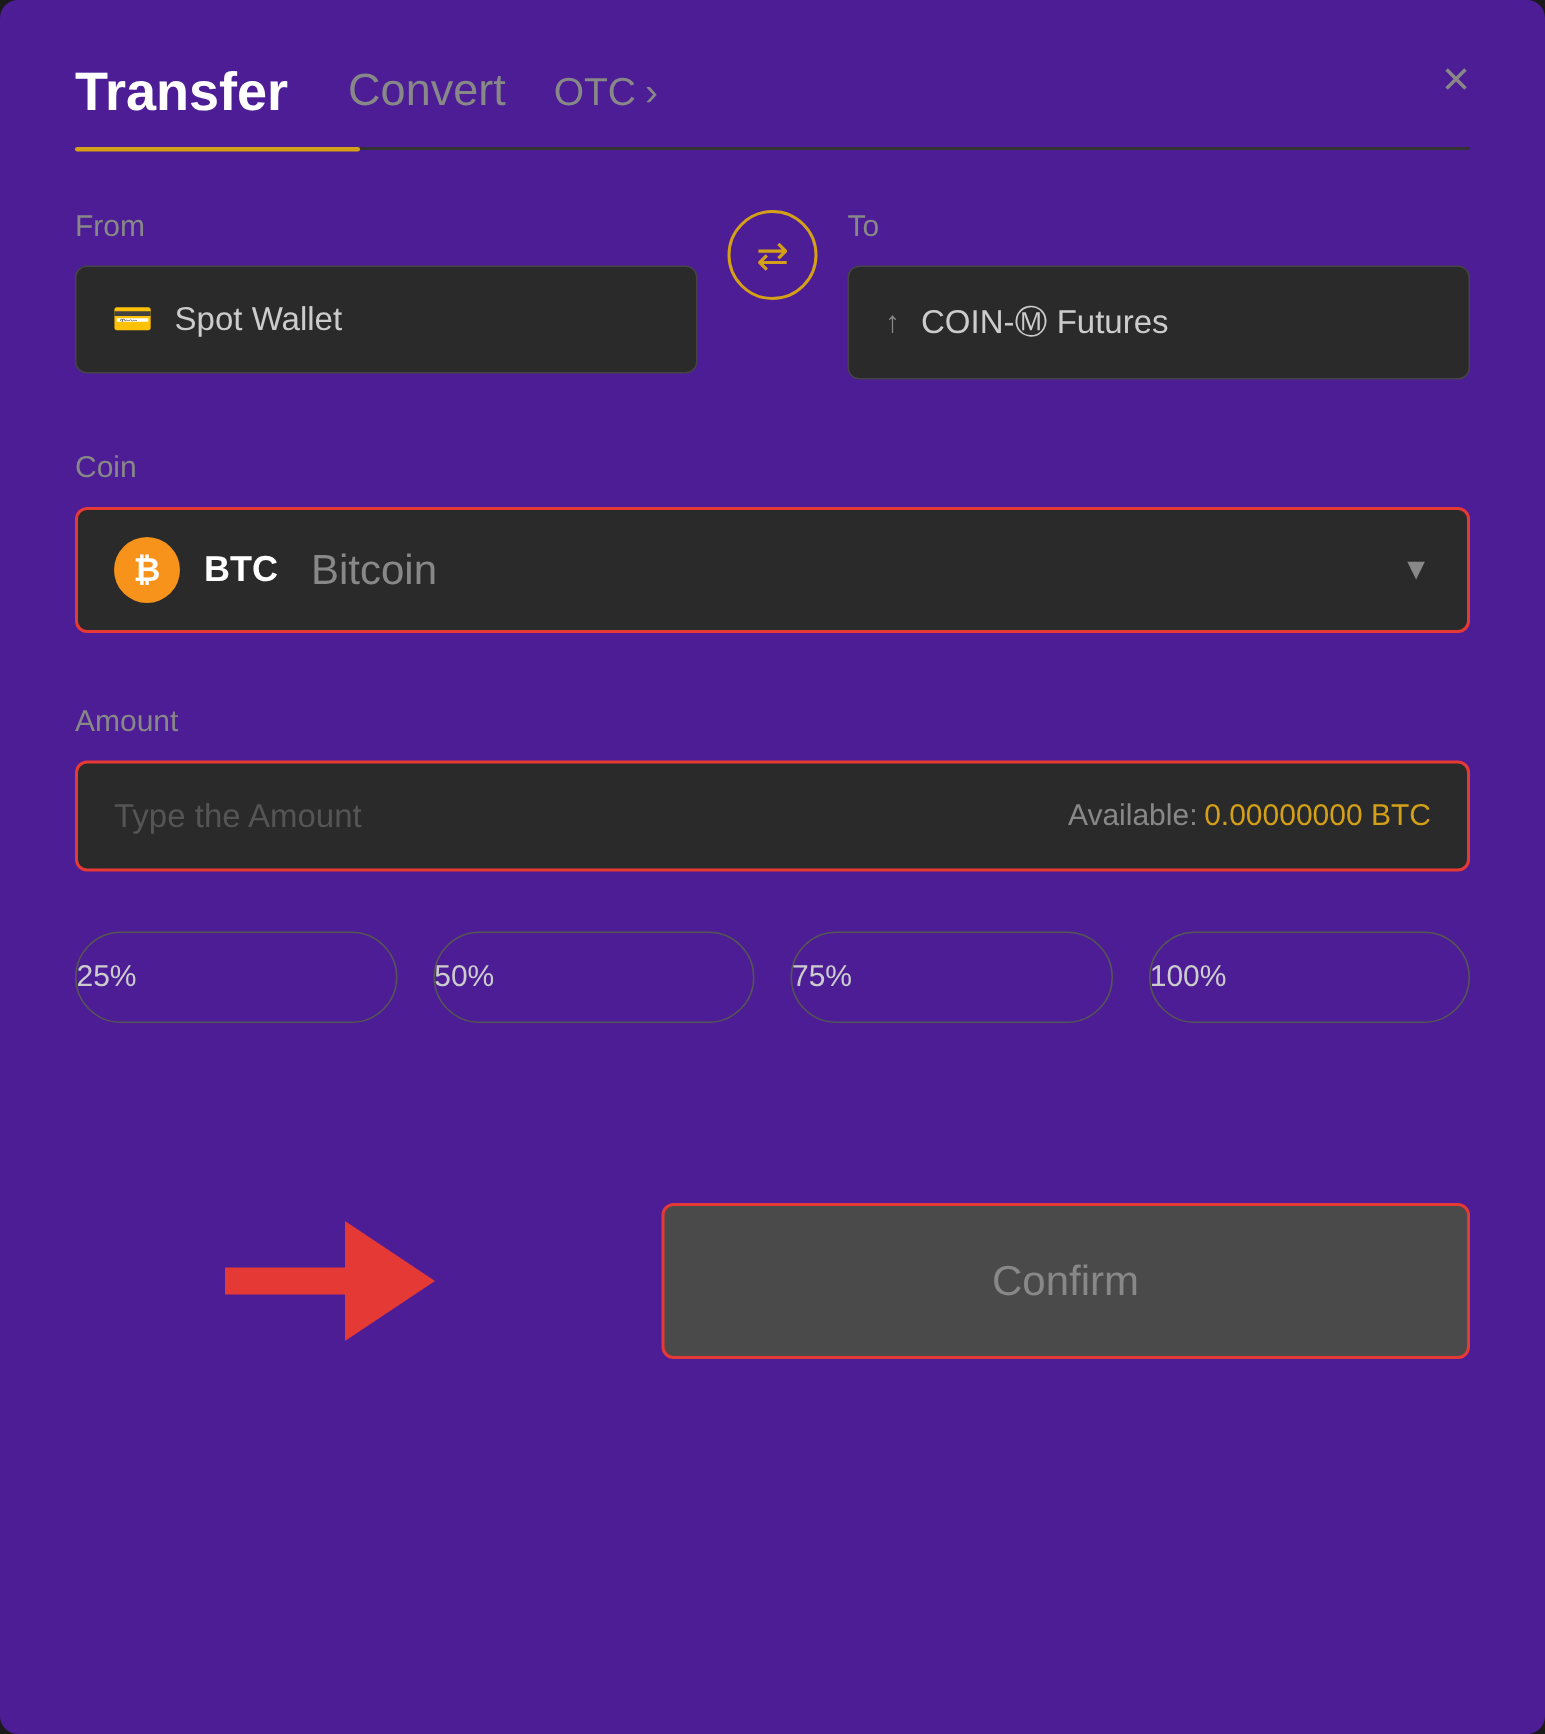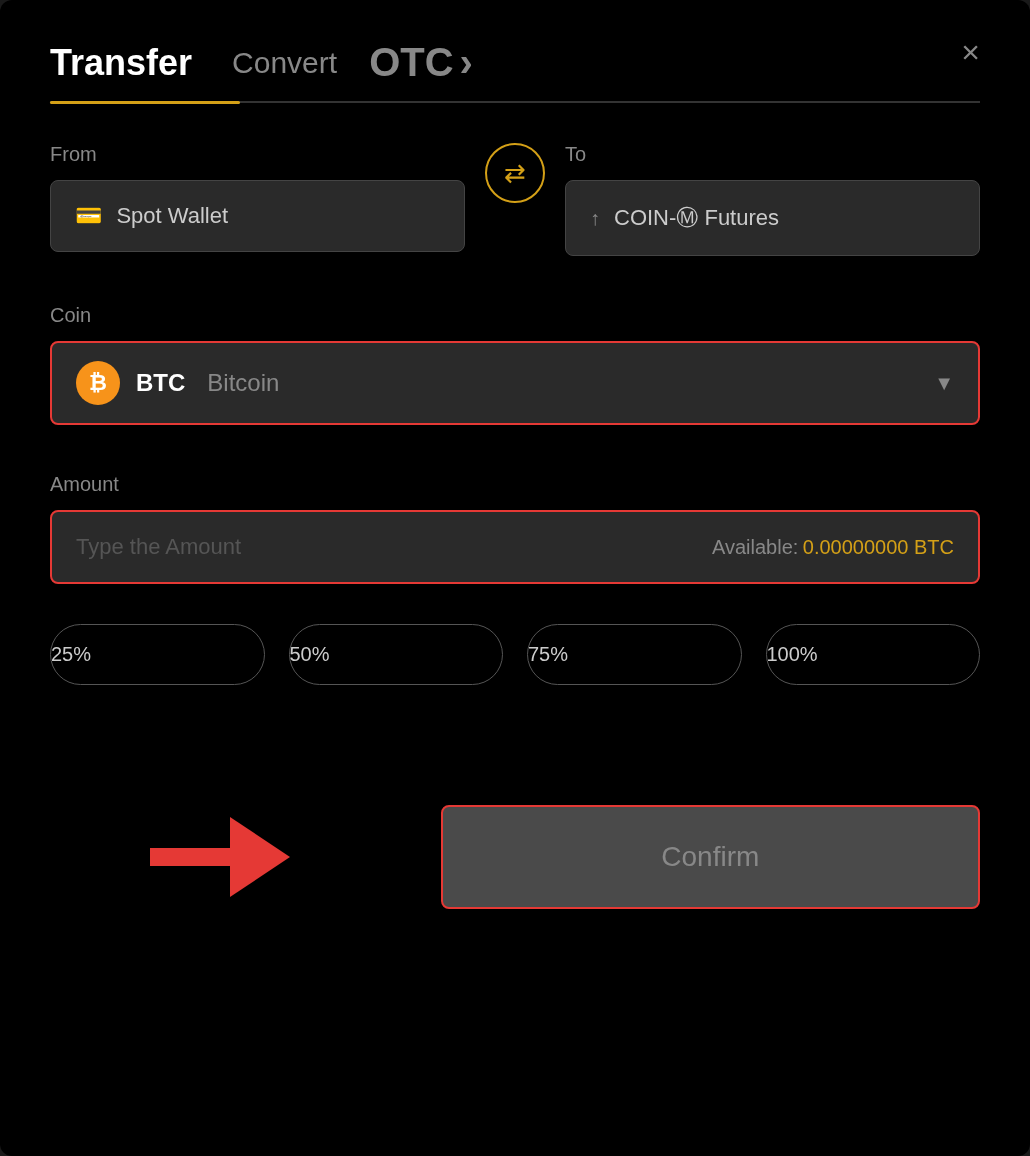--- a/index.html
+++ b/index.html
@@ -7,21 +7,21 @@
     body {
       background: #1a1a1a;
       display: flex;
       justify-content: center;
       align-items: center;
       min-height: 100vh;
       font-family: -apple-system, BlinkMacSystemFont, 'Segoe UI', Arial, sans-serif;
     }
 
     .modal {
-      background: #000000;
+      background: #4c1d95;
       width: 1030px;
       min-height: 1156px;
       border-radius: 12px;
       padding: 40px 50px;
       position: relative;
       display: flex;
       flex-direction: column;
     }
 
     
@@ -44,22 +44,22 @@
     .tab-convert {
       font-size: 30px;
       font-weight: 400;
       color: #888888;
       margin-right: 32px;
       cursor: pointer;
       padding-bottom: 16px;
     }
 
     .tab-otc {
-      font-size: 40px;
-      font-weight: 700;
+      font-size: 26px;
+      font-weight: 400;
       color: #888888;
       cursor: pointer;
       padding-bottom: 16px;
       display: flex;
       align-items: center;
       gap: 6px;
     }
 
     .close-btn {
       position: absolute;
@@ -192,21 +192,21 @@
       flex-shrink: 0;
     }
 
     .coin-name {
       font-size: 24px;
       font-weight: 700;
       color: #ffffff;
     }
 
     .coin-full-name {
-      font-size: 24px;
+      font-size: 28px;
       font-weight: 400;
       color: #888888;
       margin-left: 6px;
     }
 
     .chevron-down {
       margin-left: auto;
       color: #888888;
       font-size: 20px;
     }

